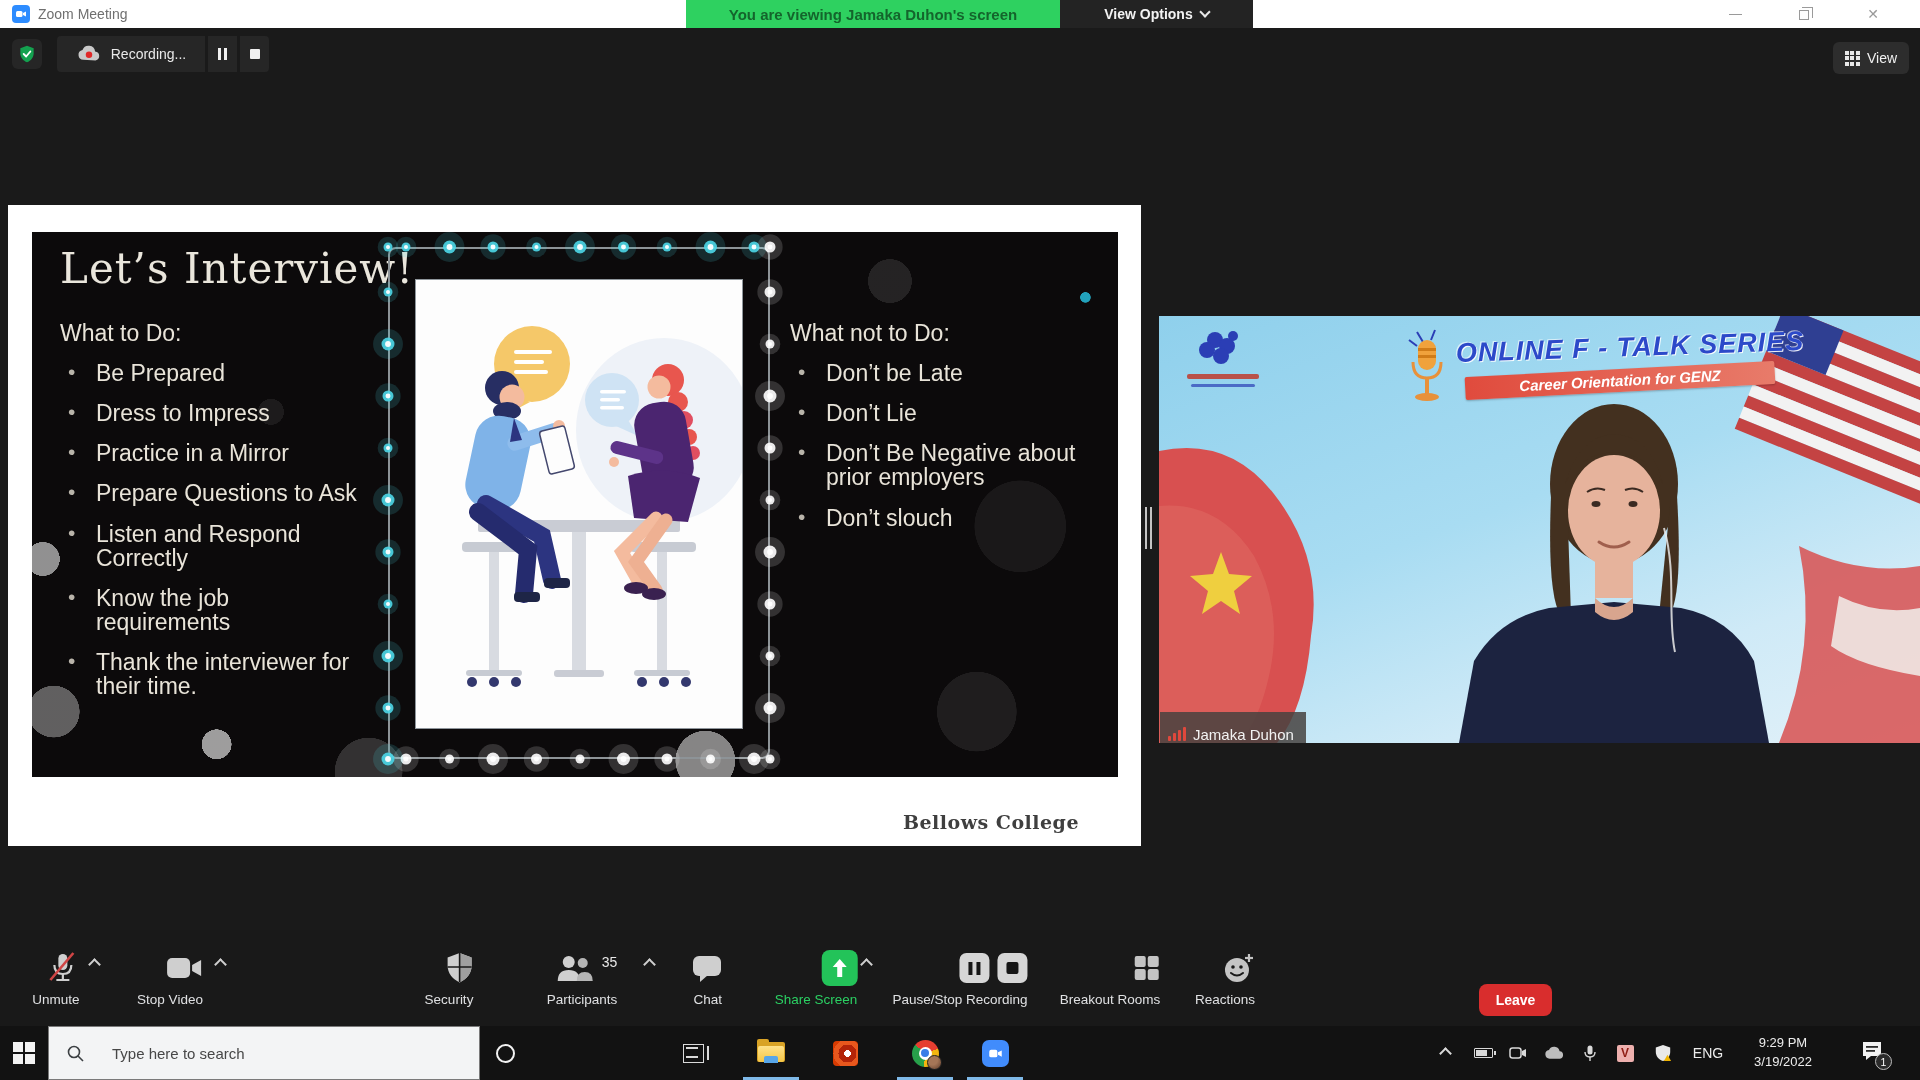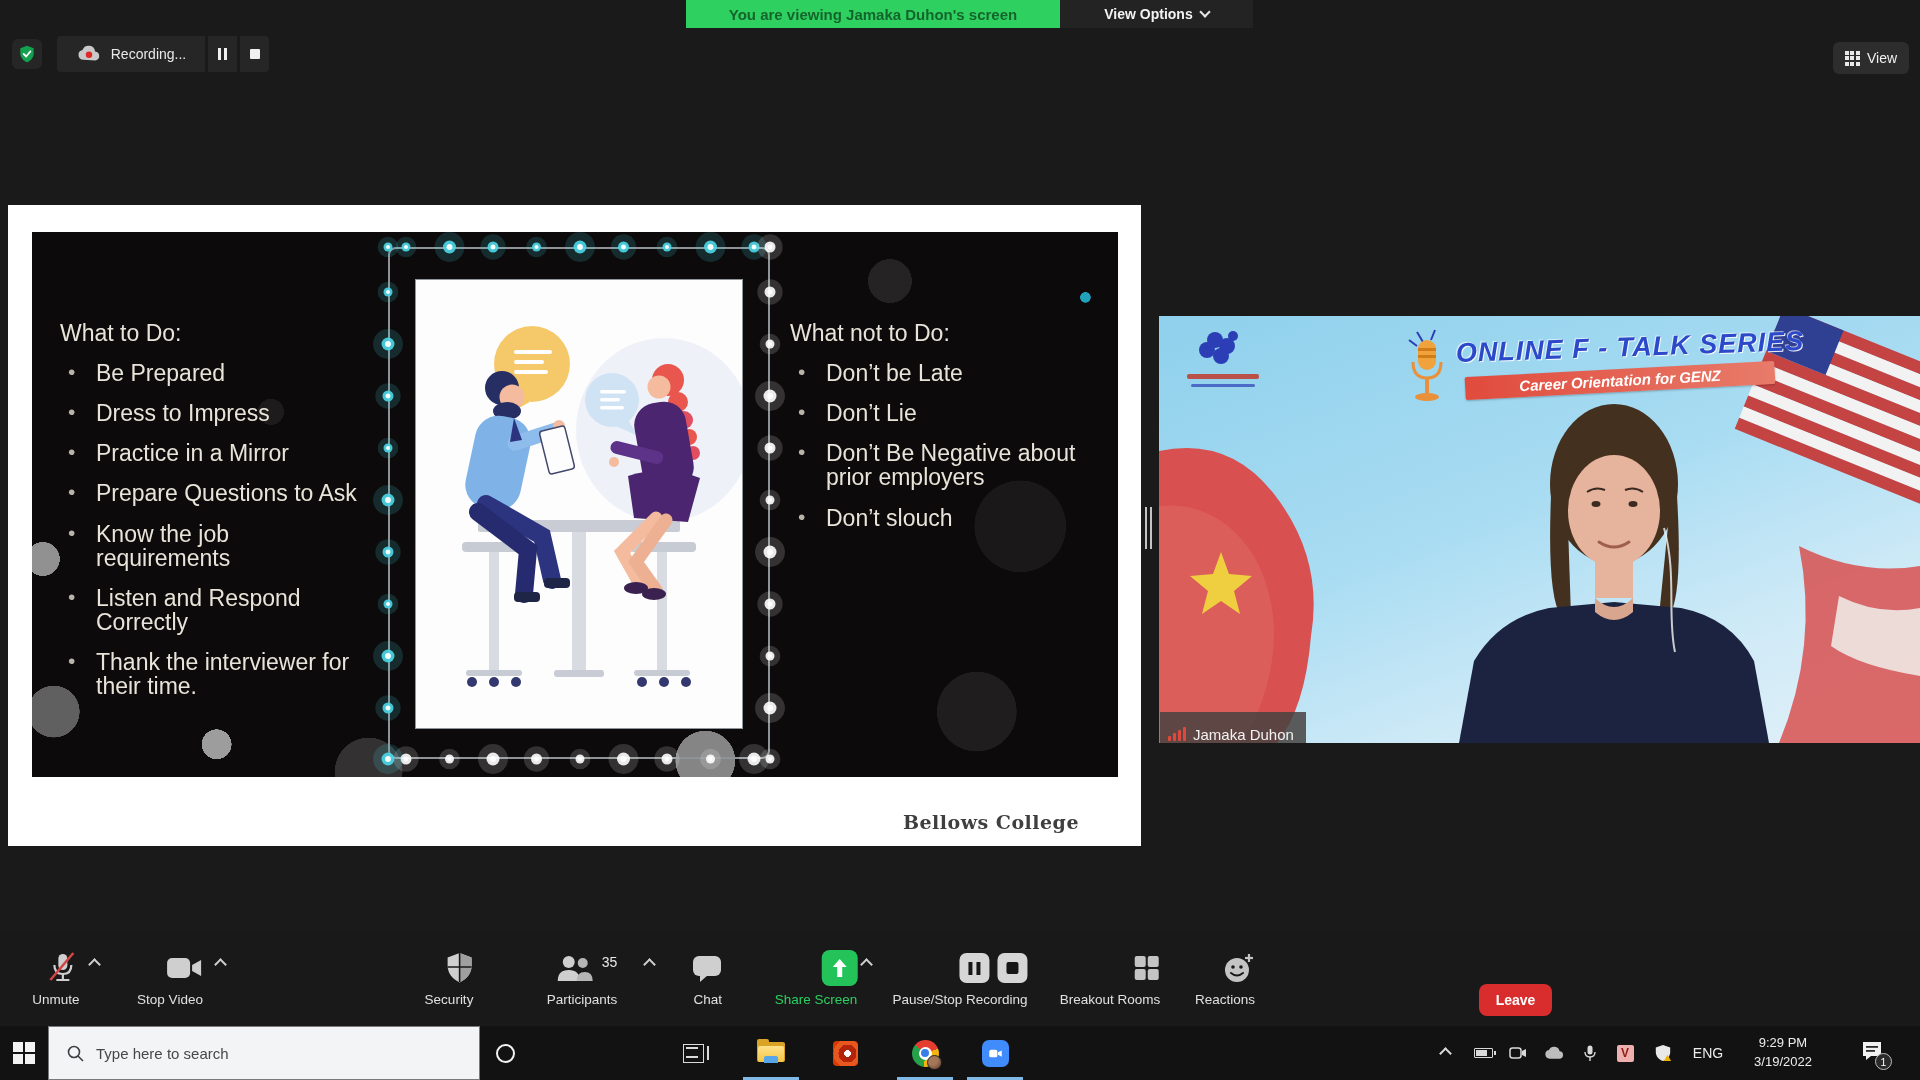--- a/index.html
+++ b/index.html
@@ -92,21 +92,21 @@
   .recbox { width:30px; height:30px; background:#d6d6d6; border-radius:7px; display:flex; align-items:center; justify-content:center; }
   .recbox .pb { display:flex; gap:4px; } .recbox .pb i { width:4px; height:13px; background:#161616; display:block; }
   .recbox .sq { width:12px; height:12px; background:#161616; border-radius:2px; }
   .leave-btn { position:absolute; left:1479px; top:54px; width:73px; height:32px; background:#d92d2d; border-radius:8px; color:#fff; font-weight:bold; font-size:14px; display:flex; align-items:center; justify-content:center; }
 
   
   .taskbar { position:absolute; left:0; top:1026px; width:1920px; height:54px; background:#121212; }
   .start-btn { position:absolute; left:0; top:0; width:48px; height:54px; display:flex; align-items:center; justify-content:center; }
   .win-logo { display:grid; grid-template-columns:10px 10px; grid-template-rows:10px 10px; gap:2px; }
   .win-logo i { background:#f2f2f2; display:block; }
-  .searchbox { position:absolute; left:48px; top:0; width:432px; height:54px; background:#f3f4f5; border:1px solid #7a7a7a; display:flex; align-items:center; gap:12px; padding-left:18px; }
+  .searchbox { position:absolute; left:48px; top:0; width:432px; height:54px; background:#f3f4f5; border:1px solid #7a7a7a; display:flex; align-items:center; gap:28px; padding-left:18px; }
   .searchbox input { border:none; outline:none; background:transparent; font-size:15px; color:#3c4043; width:330px; font-family:"Liberation Sans",sans-serif; }
   .searchbox input::placeholder { color:#474747; opacity:1; }
   .tb-ic { position:absolute; top:0; width:44px; height:54px; display:flex; align-items:center; justify-content:center; }
   .underline { position:absolute; top:51px; height:2.5px; width:56px; background:#7fb9e8; }
   .cortana-ring { width:19px; height:19px; border:2.5px solid #f2f2f2; border-radius:50%; }
   .taskview { position:relative; width:21px; height:19px; border:1.6px solid #dadada; }
   .taskview::before { content:""; position:absolute; left:2px; top:2px; width:12px; height:2px; background:#dadada; box-shadow:0 9px 0 #dadada; }
   .taskview::after { content:""; position:absolute; right:-6px; top:1px; width:1.6px; height:14px; background:#dadada; }
   .folder { position:relative; width:28px; height:22px; }
   .folder .back { position:absolute; left:0; top:0; width:28px; height:20px; background:#d9a326; border-radius:2px; }
@@ -127,20 +127,38 @@
   .eng { color:#ececec; font-size:14px; }
   .clock { color:#ececec; font-size:13px; text-align:center; line-height:1.45; }
   .notif { position:relative; }
   .notif-badge { position:absolute; right:-9px; bottom:-5px; width:17px; height:17px; border-radius:50%; background:#2b2b2b; border:1.6px solid #bdbdbd; color:#fff; font-size:10.5px; display:flex; align-items:center; justify-content:center; }
 </style>
 </head>
 <body>
 
 <div class="screen">
 
+  <div class="titlebar">
+    <div class="zoom-logo">
+      <svg width="12" height="12" viewBox="0 0 24 24">
+          <rect x="2" y="6" width="13" height="12" rx="3" fill="#fff"></rect>
+          <path d="M16 10l6-3v10l-6-3z" fill="#fff"></path>
+        </svg>
+    </div>
+    <div class="app-title">Zoom Meeting</div>
+    <div class="winctl" style="left:1712px">
+        <span class="min-glyph"></span>
+      </div>
+    <div class="winctl" style="left:1781px">
+        <span class="restore-glyph"></span>
+      </div>
+    <div class="winctl" style="left:1850px">
+        <span class="close-glyph">✕</span>
+      </div>
+  </div>
 
   <div class="share-banner">You are viewing Jamaka Duhon's screen</div>
   <div class="view-options">
     <span>View Options</span>
     <span class="chev-down"></span>
   </div>
 
   <div class="shield-btn">
     <svg width="20" height="20" viewBox="0 0 24 24">
       <path d="M12 2l8 3v6c0 5-3.5 9-8 11-4.5-2-8-6-8-11V5z" fill="#14a14f"></path>
@@ -175,31 +193,32 @@
         <i></i>
         <i></i>
         <i></i>
         <i></i>
       </span>
     <span>View</span>
   </div>
 
   <div class="share-area">
     <div class="slide">
+      <div class="slide-title">Let’s Interview!</div>
 
       <div class="col col-left">
         <div class="col-heading">What to Do:</div>
         <ul>
 
         <li>Be Prepared</li>
             <li>Dress to Impress</li>
             <li>Practice in a Mirror</li>
             <li>Prepare Questions to Ask</li>
+            <li>Listen and Respond Correctly</li>
             <li>Know the job requirements</li>
-            <li>Listen and Respond Correctly</li>
             <li>Thank the interviewer for their time.</li>
           </ul>
       </div>
 
       <div class="frame"></div>
       <div class="card">
         <svg width="326" height="448" viewBox="0 0 326 448">
           <ellipse cx="248" cy="150" rx="88" ry="92" fill="#eef2f8"></ellipse>
 
           <rect x="62" y="240" width="202" height="12" rx="2" fill="#c9ccd4"></rect>

